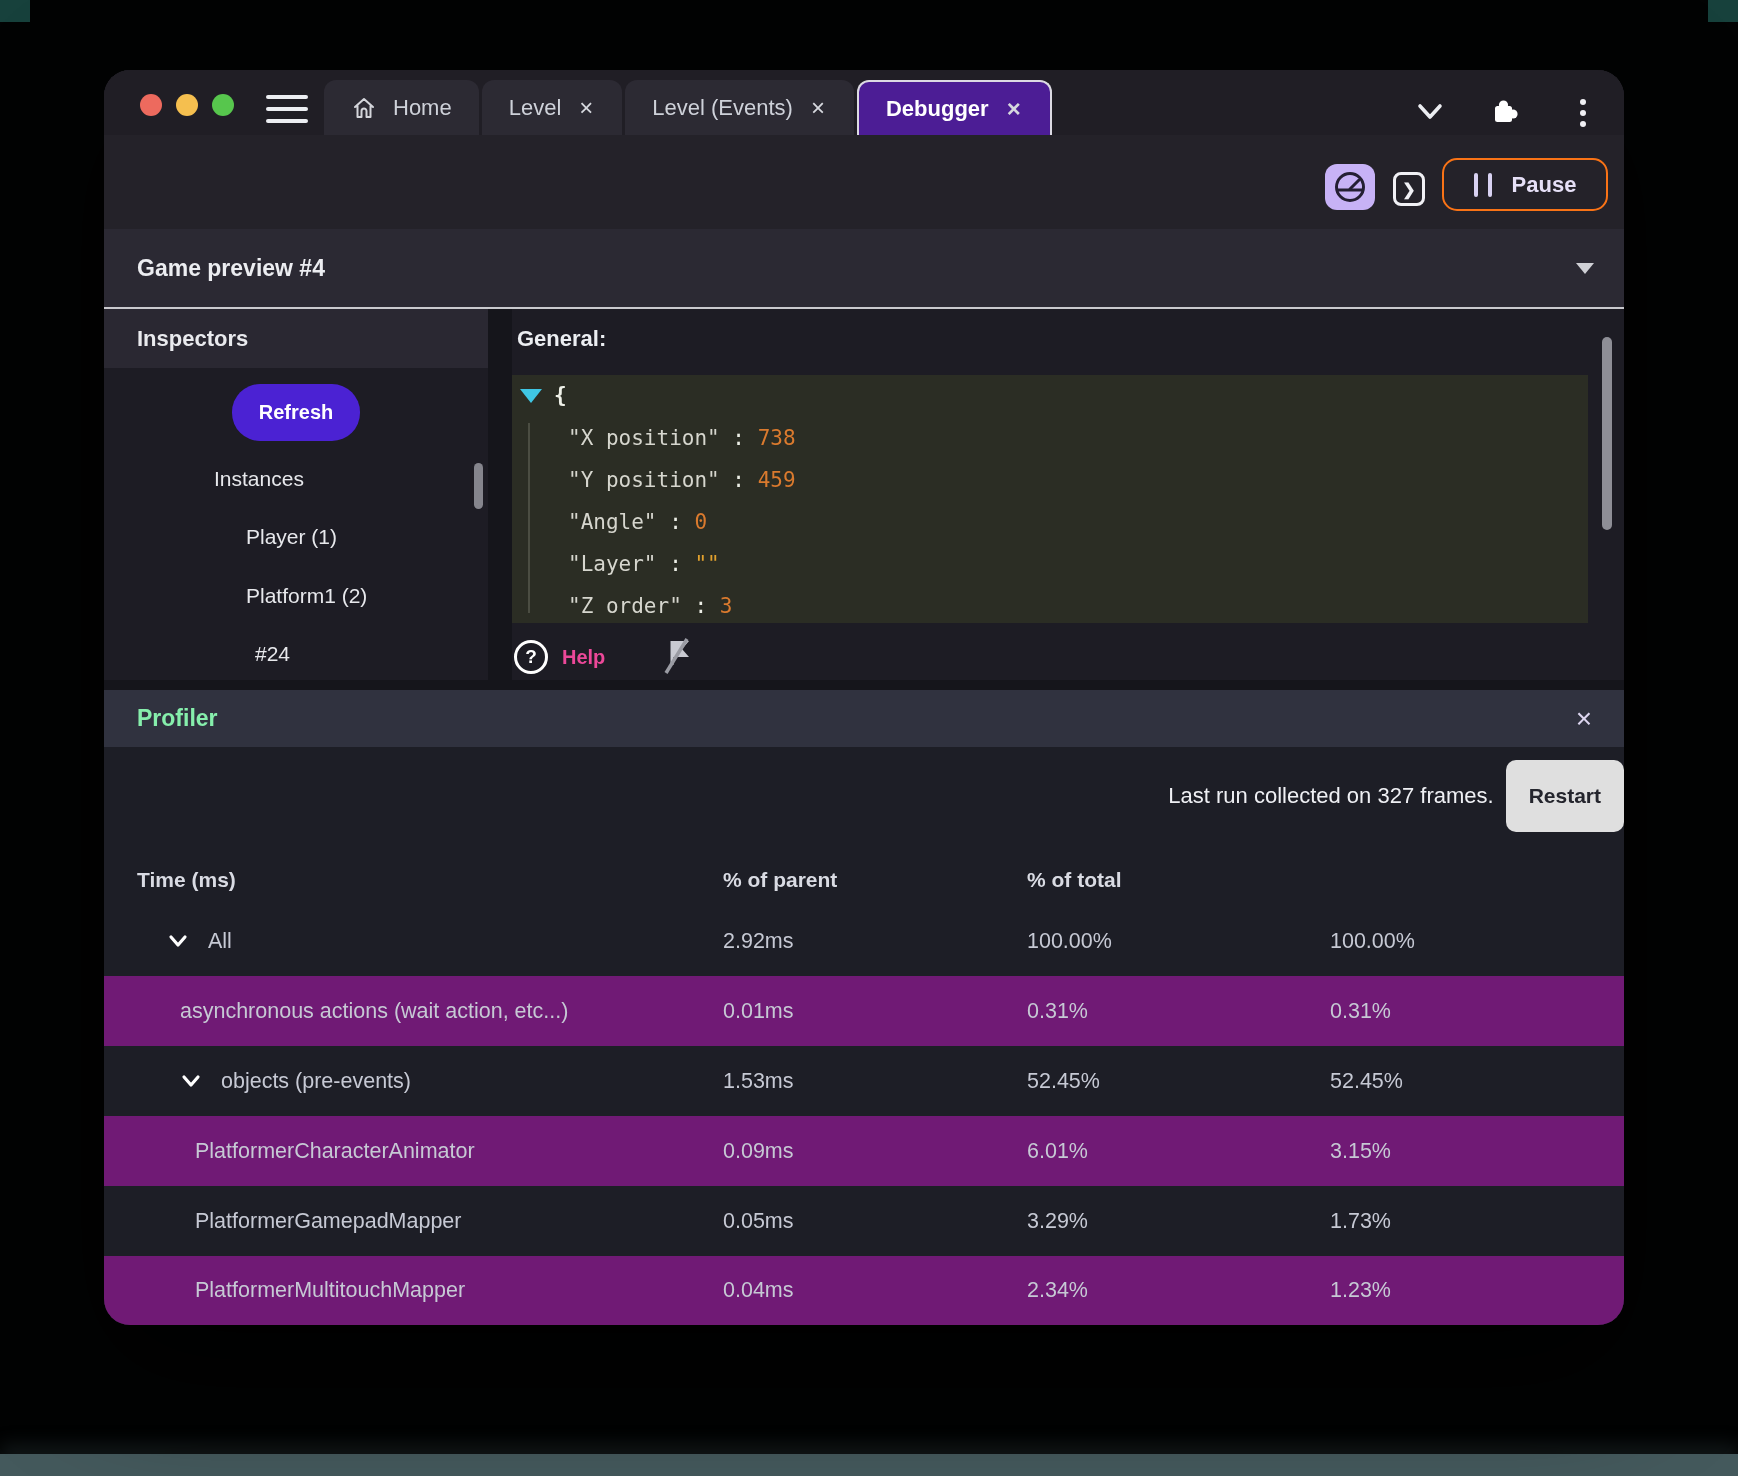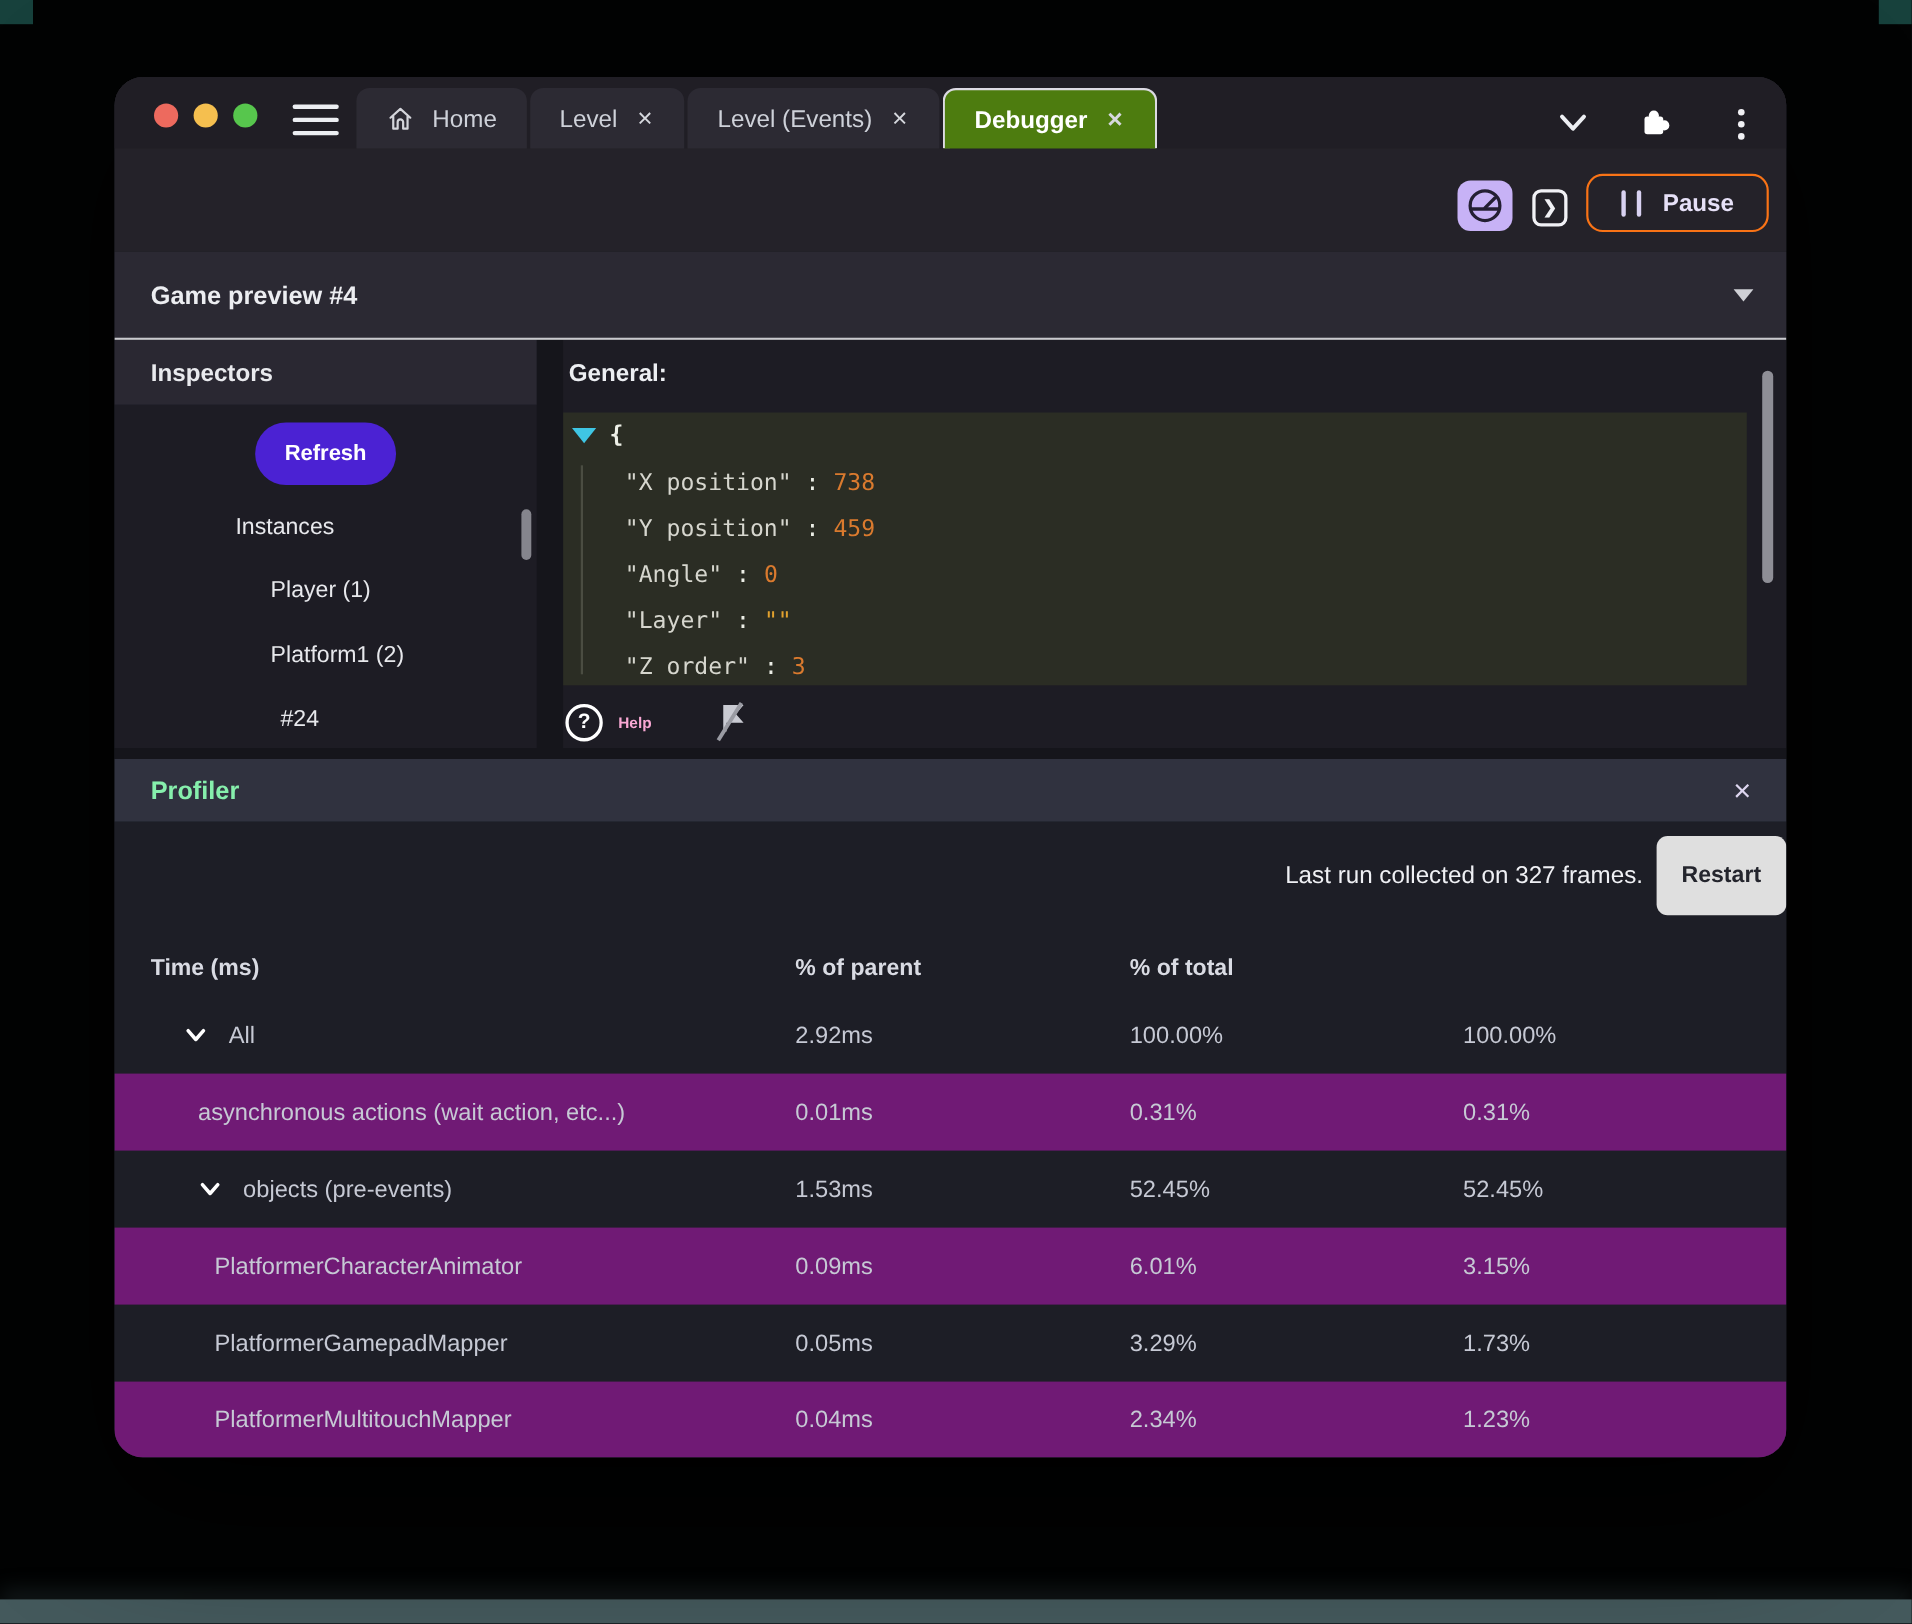--- a/index.html
+++ b/index.html
@@ -29,21 +29,21 @@
   .light { width:22px; height:22px; border-radius:50%; }
   .light.red{ background:#ed6a5e; } .light.yellow{ background:#f5bf4f; } .light.green{ background:#57c64d; }
   .hamburger { position:absolute; left:162px; top:25px; width:42px; height:28px;
     display:flex; flex-direction:column; justify-content:space-between; cursor:pointer; }
   .hamburger span { display:block; height:4px; border-radius:2px; background:#eceef2; }
 
   .tabbar { position:absolute; left:220px; top:10px; height:55px; display:flex; gap:3px; }
   .tab { display:flex; align-items:center; gap:16px; padding:0 27px;
     background:#2c2a33; border-radius:12px 12px 0 0; color:#ced1d9; font-size:22px; }
   .tab .x { font-size:24px; color:#d6d8de; padding:0 2px; cursor:pointer; }
-  .tab.active { background:#4d7c0f; border:2px solid #dcdae3; border-bottom:none;
+  .tab.active { background:#4c1d95; border:2px solid #dcdae3; border-bottom:none;
     color:#ffffff; font-weight:bold; }
   .tab-home-icon { width:26px; height:26px; }
 
   .chev-overflow { position:absolute; left:1313px; top:32px; width:26px; height:20px; cursor:pointer; }
   .puzzle-btn { position:absolute; left:1386px; top:27px; width:32px; height:31px; cursor:pointer; }
   .kebab { position:absolute; left:1474px; top:29px; width:10px; height:28px;
     display:flex; flex-direction:column; justify-content:space-between; cursor:pointer; }
   .kebab i { width:6px; height:6px; border-radius:50%; background:#f0f0f4; align-self:center; }
 
   
@@ -98,21 +98,21 @@
   .code-line { position:absolute; left:56px; white-space:pre; }
   .code-line .k { color:#d6d6ce; }
   .code-line .c { color:#eceee6; }
   .code-line .num { color:#da7a2e; }
   .code-line .str { color:#e2a12e; }
   .cl0{ top:51px; } .cl1{ top:93px; } .cl2{ top:135px; } .cl3{ top:177px; } .cl4{ top:219px; }
 
   .help-row { position:absolute; left:2px; top:330px; height:36px; display:flex; align-items:center; gap:14px; }
   .help-q { width:34px; height:34px; border:3px solid #ffffff; border-radius:50%;
     color:#ffffff; font-weight:bold; font-size:19px; display:flex; align-items:center; justify-content:center; cursor:pointer; }
-  .help-label { color:#f9a8d4; font-size:14px; font-weight:bold; }
+  .help-label { color:#ec4899; font-size:20px; font-weight:bold; }
   .flag-slash { width:30px; height:38px; margin-left:44px; cursor:pointer; }
 
   .right-scroll { position:absolute; left:1498px; top:267px; width:10px; height:193px;
     background:#8e8e96; border-radius:5px; }
 
   
   .profiler-band { position:absolute; left:0; top:620px; right:0; height:57px; background:#30323f;
     display:flex; align-items:center; }
   .profiler-band .title { margin-left:33px; color:#86efac; font-size:23px; font-weight:600; }
   .profiler-close { position:absolute; right:32px; top:13px; font-size:28px; color:#ddd6f0; cursor:pointer; }

